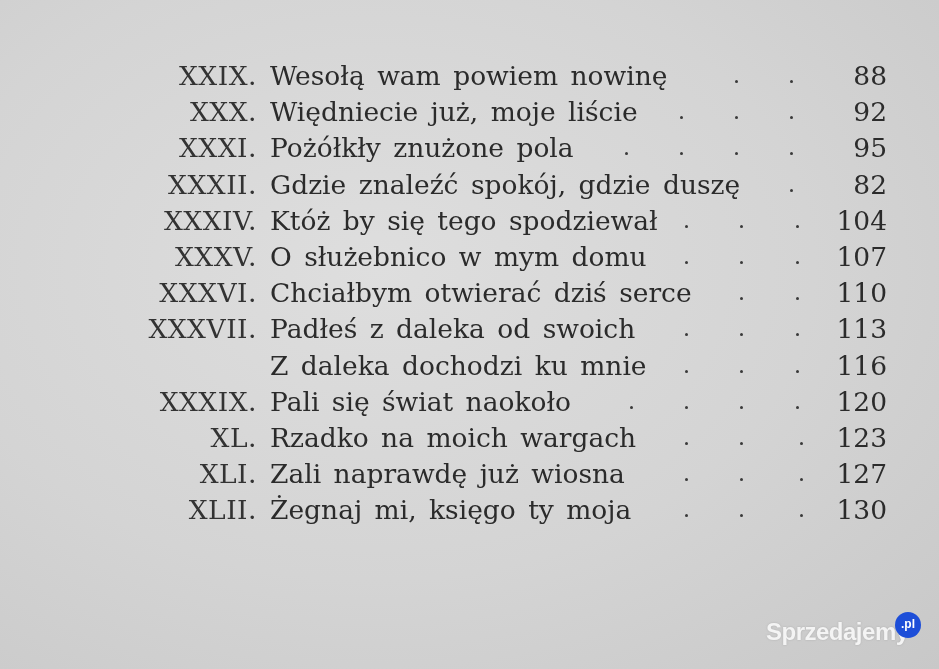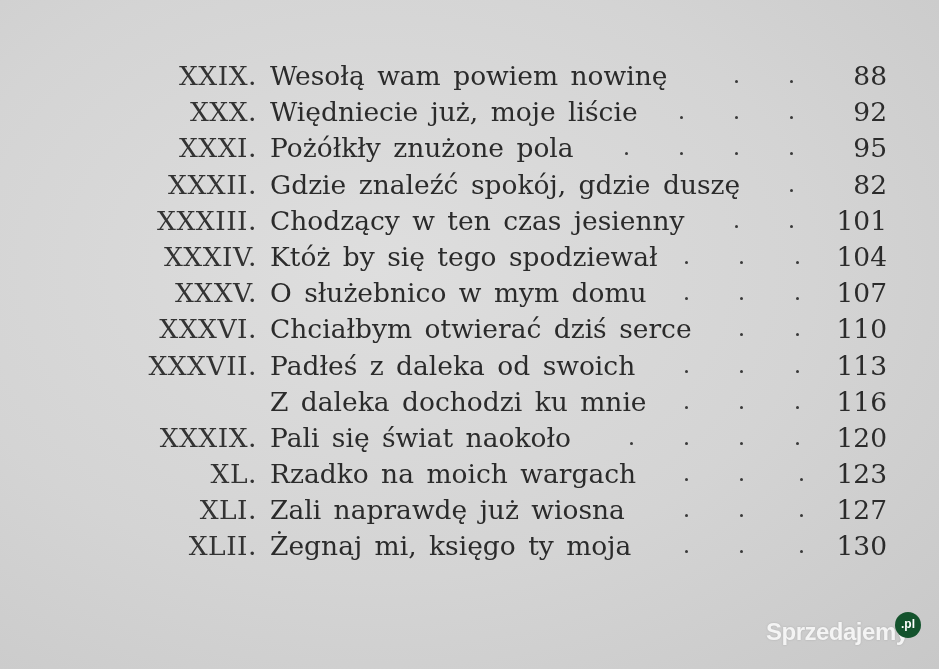--- a/index.html
+++ b/index.html
@@ -19,21 +19,21 @@
   .page { position:absolute; right:52px; text-align:left; white-space:nowrap; color:#2b2b2b; }
   .watermark {
     position:absolute; left:750px; top:618px;
     font-family:"Liberation Sans", sans-serif; font-weight:bold; font-size:24px;
     color:#f4f4f4; letter-spacing:-0.5px;
     text-shadow: 0 0 2px rgba(150,150,150,0.6);
     margin-left: 16px;
   }
   .wm-badge {
     position:absolute; left:895px; top:612px; width:26px; height:26px; border-radius:50%;
-    background:#14532d; color:#fff; font-family:"Liberation Sans", sans-serif;
+    background:#1d4ed8; color:#fff; font-family:"Liberation Sans", sans-serif;
     font-weight:bold; font-size:12px; line-height:24px; text-align:center;
   }
 </style>
 </head>
 <body>
 
 <div class="toc" id="toc">
     <div class="row">
       <span class="dots">
         <span class="dot" style="left: 735px;"></span>
@@ -64,29 +64,20 @@
       <span class="title">Pożółkły znużone pola</span>
       <span class="page">95</span>
     </div>
     <div class="row">
       <span class="dots">
         <span class="dot" style="left: 790px;"></span>
       </span>
       <span class="num">XXXII.</span>
       <span class="title">Gdzie znaleźć spokój, gdzie duszę</span>
       <span class="page">82</span>
-    </div>
-    <div class="row">
-      <span class="dots">
-        <span class="dot" style="left: 735px;"></span>
-        <span class="dot" style="left: 790px;"></span>
-      </span>
-      <span class="num">XXXIII.</span>
-      <span class="title">Chodzący w ten czas jesienny</span>
-      <span class="page">101</span>
     </div>
     <div class="row">
       <span class="dots">
         <span class="dot" style="left: 685px;"></span>
         <span class="dot" style="left: 740px;"></span>
         <span class="dot" style="left: 796px;"></span>
       </span>
       <span class="num">XXXIV.</span>
       <span class="title">Któż by się tego spodziewał</span>
       <span class="page">104</span>

